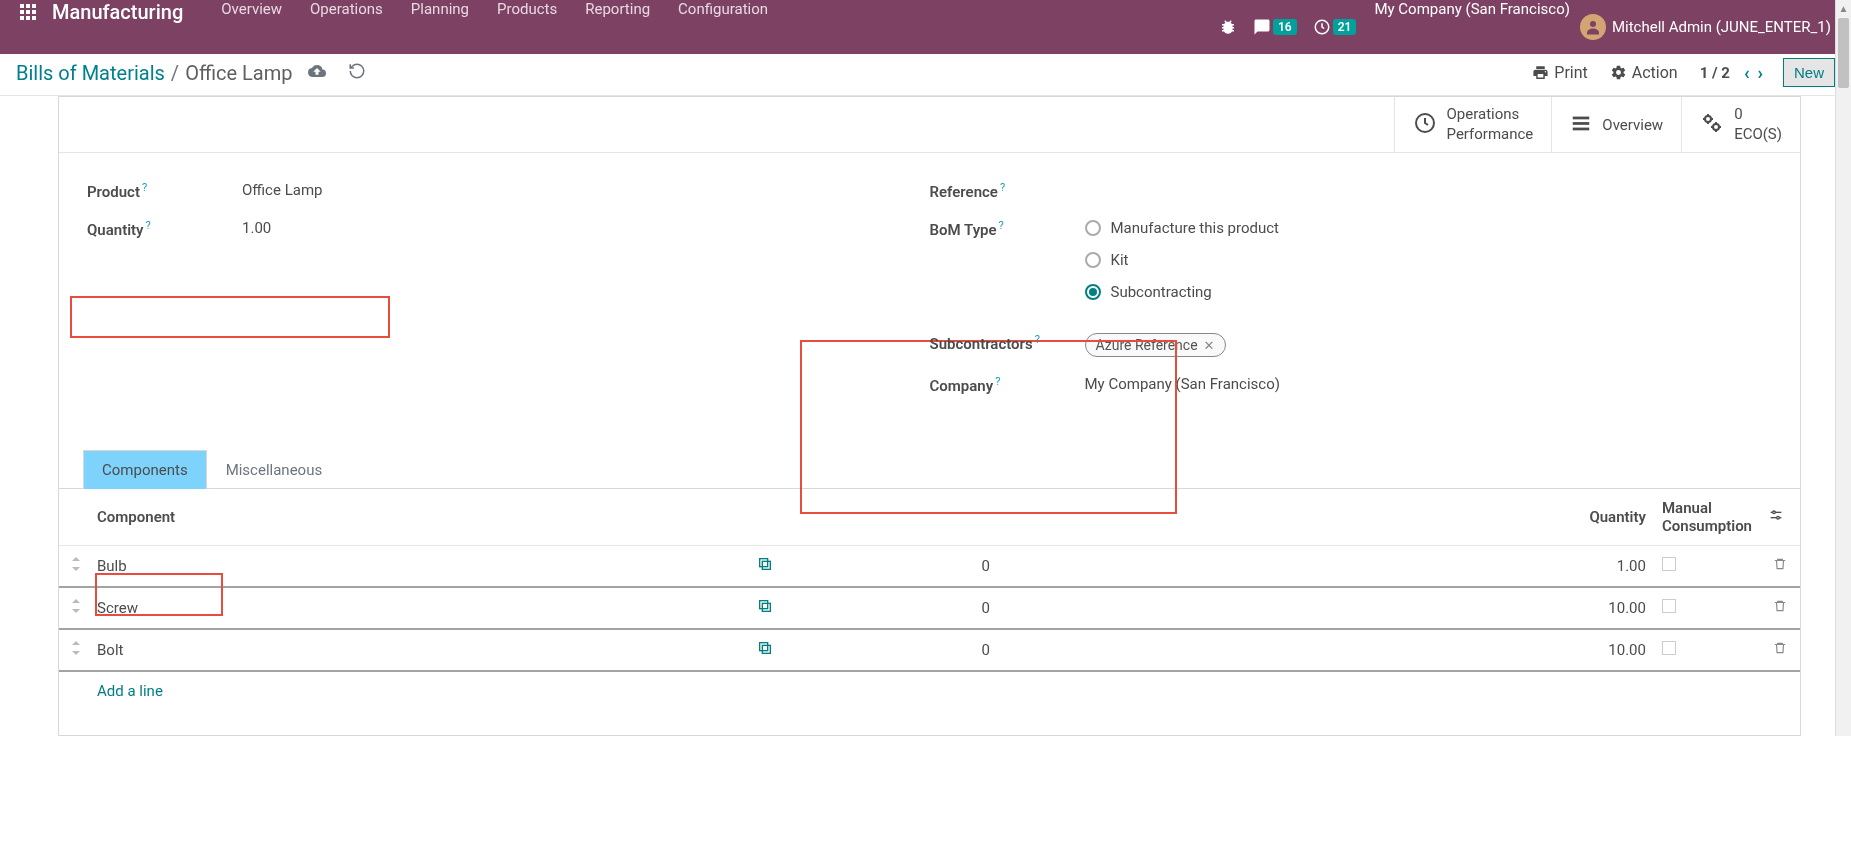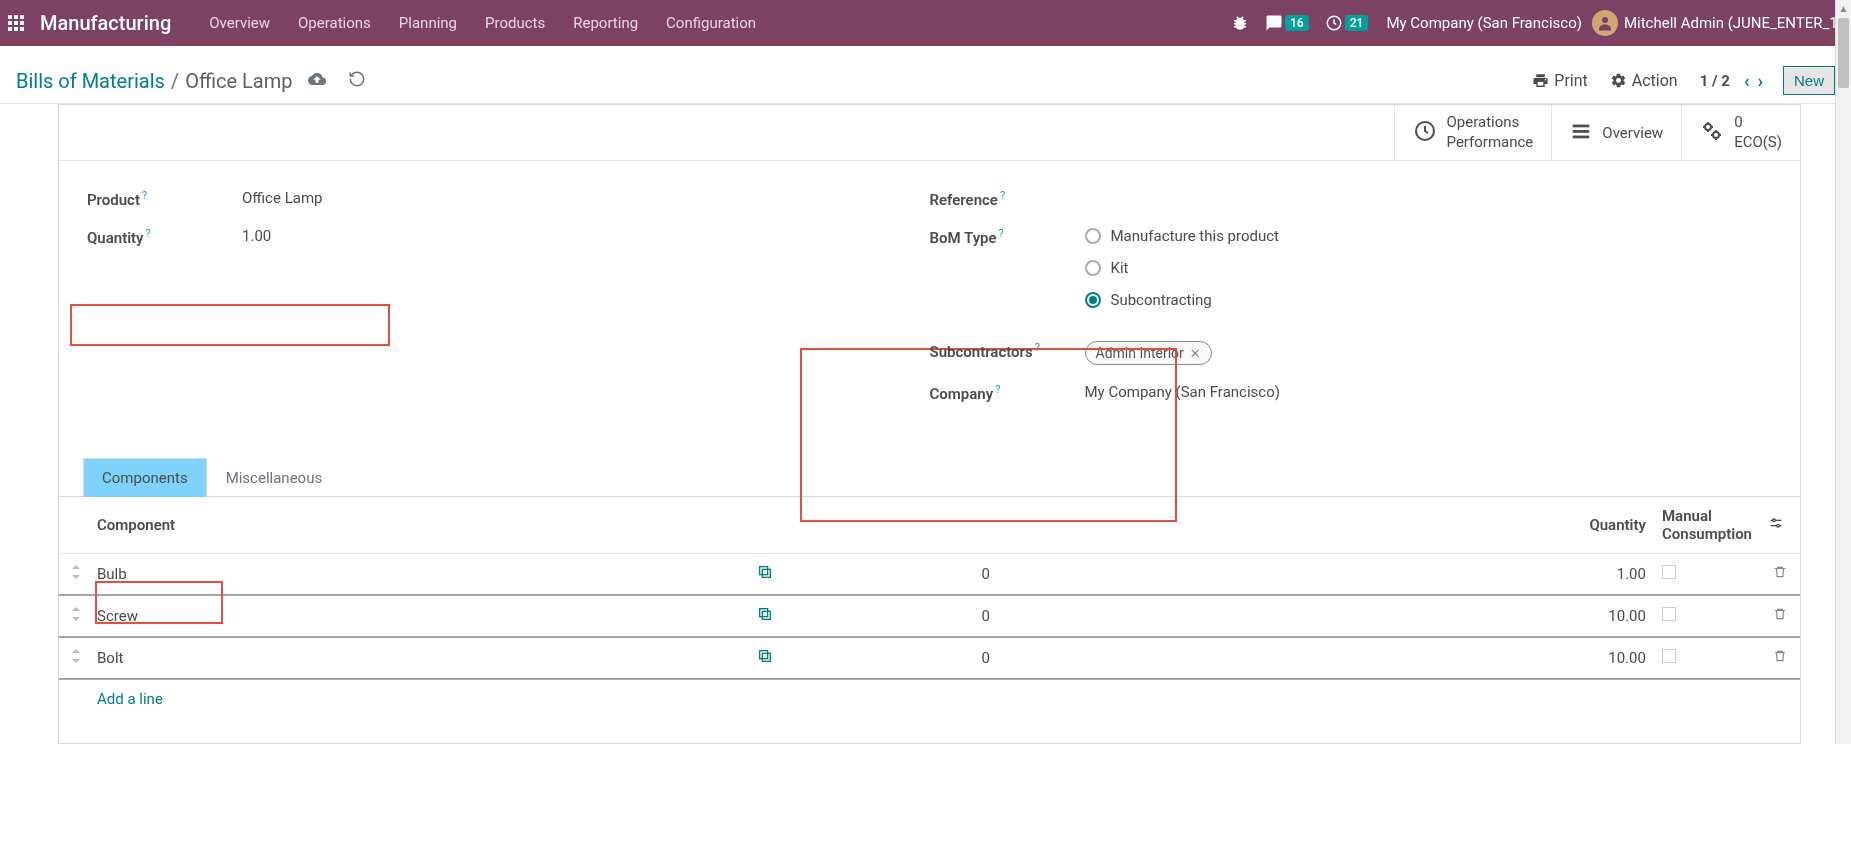--- a/index.html
+++ b/index.html
@@ -1,31 +1,31 @@
 <!DOCTYPE html>
 <html><head>
 <meta charset="utf-8">
 <style>
 * { box-sizing: border-box; margin: 0; padding: 0; }
 body { font-family: -apple-system, BlinkMacSystemFont, "Segoe UI", Roboto, sans-serif; font-size: 14px; color: #4c4c4c; background: #fff; }
 
 
-.topnav { background: #7c4163; color: #fff; height: 46px; display: flex; align-items: center; padding: 0 4px; font-size: 15px; }
+.topnav { background: #7c4163; color: #fff; height: 54px; display: flex; padding: 0 16px; font-size: 15px; }
 .topnav .apps-icon { width: 24px; height: 24px; margin-right: 12px; display: flex; align-items: center; justify-content: center; cursor: pointer; }
 .topnav .brand { font-size: 20px; font-weight: 500; margin-right: 24px; }
 .topnav .menu-item { padding: 0 14px; cursor: pointer; color: #e8d9e2; }
 .topnav .spacer { flex: 1; }
 .topnav .icon-btn { padding: 0 8px; cursor: pointer; display: flex; align-items: center; position: relative; }
 .topnav .badge { background: #00a09d; color: #fff; font-size: 12px; padding: 1px 5px; border-radius: 3px; margin-left: 2px; font-weight: 600; }
 .topnav .company { padding: 0 10px; cursor: pointer; }
 .topnav .avatar { width: 26px; height: 26px; border-radius: 50%; background: #d4a574; margin-right: 6px; display: inline-flex; align-items: center; justify-content: center; }
 .topnav .user { display: flex; align-items: center; cursor: pointer; padding-right: 4px; }
 
 
-.ctrlpanel { padding: 20px 16px 8px; display: flex; align-items: center; border-bottom: 1px solid #e5e5e5; }
+.ctrlpanel { padding: 4px 16px 8px; display: flex; align-items: center; border-bottom: 1px solid #e5e5e5; }
 .breadcrumb { font-size: 20px; display: flex; align-items: center; }
 .breadcrumb .bc-link { color: #00808c; cursor: pointer; }
 .breadcrumb .bc-sep { color: #6c757d; margin: 0 6px; }
 .breadcrumb .bc-current { color: #5f5f5f; }
 .bc-icon { margin-left: 16px; cursor: pointer; color: #6c757d; }
 .bc-icon.discard { margin-left: 22px; }
 .ctrlpanel .spacer { flex: 1; }
 .cp-btn { display: flex; align-items: center; margin-right: 22px; cursor: pointer; color: #4c4c4c; font-size: 16px; }
 .cp-btn svg { margin-right: 5px; }
 .pager { display: flex; align-items: center; color: #4c4c4c; font-size: 15px; }
@@ -256,21 +256,21 @@
               <div class="radio-opt selected">
                     <span class="radio-circle"></span>
                     <span>Subcontracting</span>
                   </div>
             </div>
           </div>
           <div class="field">
             <div class="field-label"><span>Subcontractors</span><span class="help">?</span></div>
             <div class="field-value">
               <span class="tag">
-                <span>Admin Interior</span>
+                <span>Azure Reference</span>
                 <span class="tag-x">✕</span>
               </span>
             </div>
           </div>
           <div class="field">
             <div class="field-label"><span>Company</span><span class="help">?</span></div>
             <div class="field-value">My Company (San Francisco)</div>
           </div>
         </div>
       </div>

